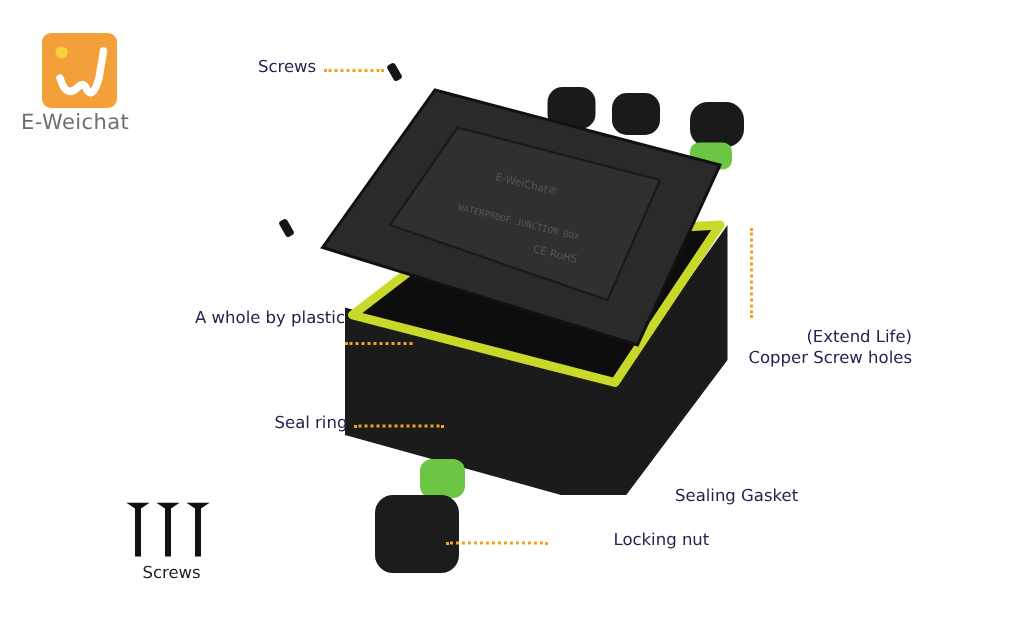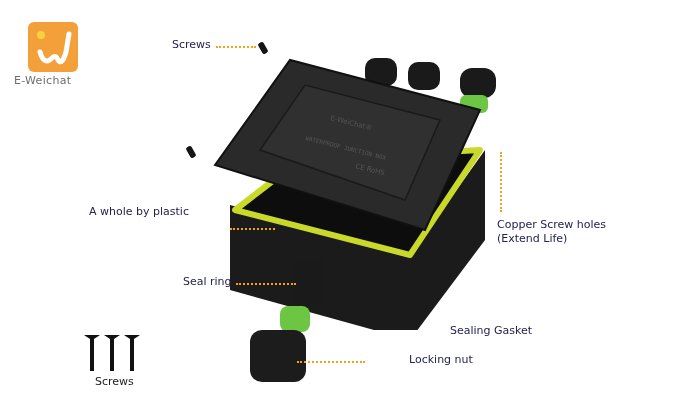--- a/index.html
+++ b/index.html
@@ -1,23 +1,23 @@
 <!DOCTYPE html>
 <html><head>
 <meta charset="utf-8">
 <style>
   html, body { margin:0; padding:0; background:#ffffff; }
   body { width:686px; height:418px; position:relative; overflow:hidden; font-family:"DejaVu Sans", "Liberation Sans", sans-serif; }
   .abs { position:absolute; }
   .label { position:absolute; color:#23234f; font-size:11px; line-height:14px; white-space:nowrap; }
-  .label.center { text-align:left;margin-left:19px; }
+  .label.center { text-align:right; }
   .lead { position:absolute; border-top:2px dotted #f4a21c; height:0; }
   .leadv { position:absolute; border-left:2px dotted #f4a21c; width:0; }
   .logo-box { position:absolute; left:28px; top:22px; width:50px; height:50px; background:#f3a03a; border-radius:6px; }
-  .logo-text { position:absolute; left:14px; top:74px; font-size:11px; color:#6e6e6e; letter-spacing:0.3px; font-family:"DejaVu Sans", sans-serif; }
+  .logo-text { position:absolute; left:14px; top:74px; font-size:14px; color:#6e6e6e; letter-spacing:0.3px; font-family:"DejaVu Sans", sans-serif; }
   .screw { position:absolute; background:#151515; border-radius:2px; }
 </style>
 </head>
 <body>
 
 <div class="logo-box">
   <svg width="50" height="50" viewBox="0 0 50 50">
     <circle cx="13" cy="13" r="4" fill="#f7d23e"></circle>
     <path d="M12 30 Q16 44 24 36 Q28 32 30 38 Q34 44 38 30 L41 12" stroke="#fff" stroke-width="5" fill="none" stroke-linecap="round"></path>
   </svg>
@@ -69,22 +69,22 @@
 <div class="label center" style="left:70px;top:205px;width:160px;">
   <div>A whole by plastic</div>
 </div>
 <div class="lead" style="left:230px;top:228px;width:45px;"></div>
 
 <div class="label" style="left:183px;top:275px;">Seal ring</div>
 <div class="lead" style="left:236px;top:283px;width:60px;"></div>
 
 <div class="leadv" style="left:500px;top:152px;height:60px;"></div>
 <div class="label center" style="left:478px;top:218px;width:130px;">
+  <div>(Extend Life)</div>
   <div>Copper Screw holes</div>
-  <div>(Extend Life)</div>
 </div>
 
 <div class="label" style="left:450px;top:324px;text-align:center;">Sealing Gasket</div>
 
 <div class="lead" style="left:297px;top:361px;width:68px;"></div>
 <div class="label" style="left:369px;top:353px;margin-left:40px;">Locking nut</div>
 
 <div class="label" style="left:95px;top:375px;color:#222;">Screws</div>
 
 </body></html>

